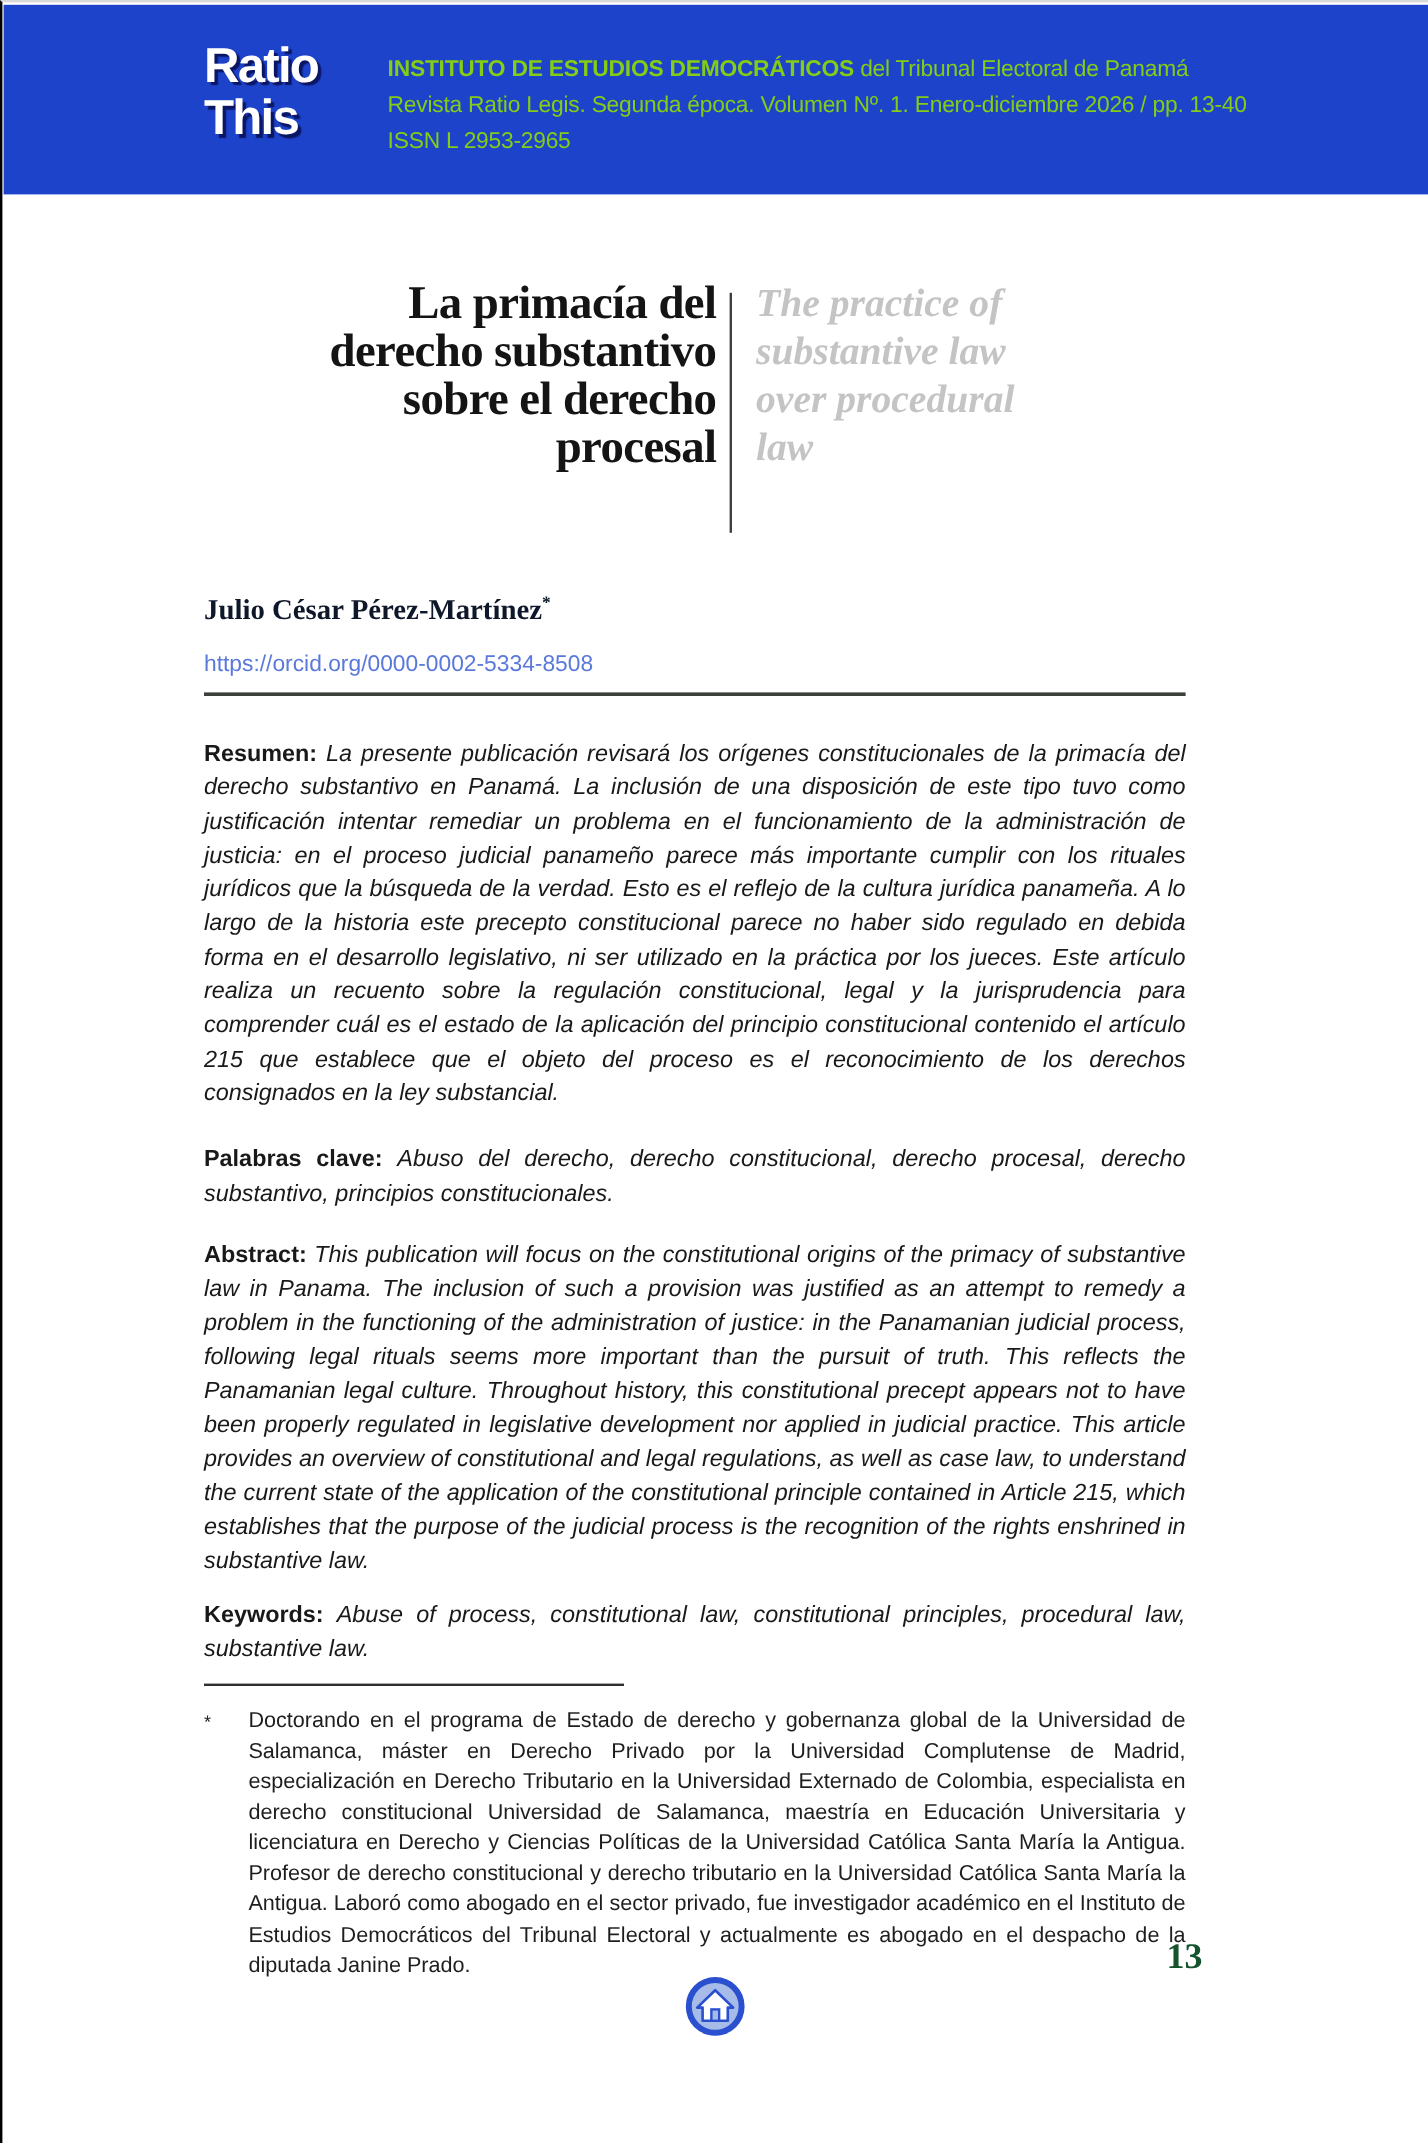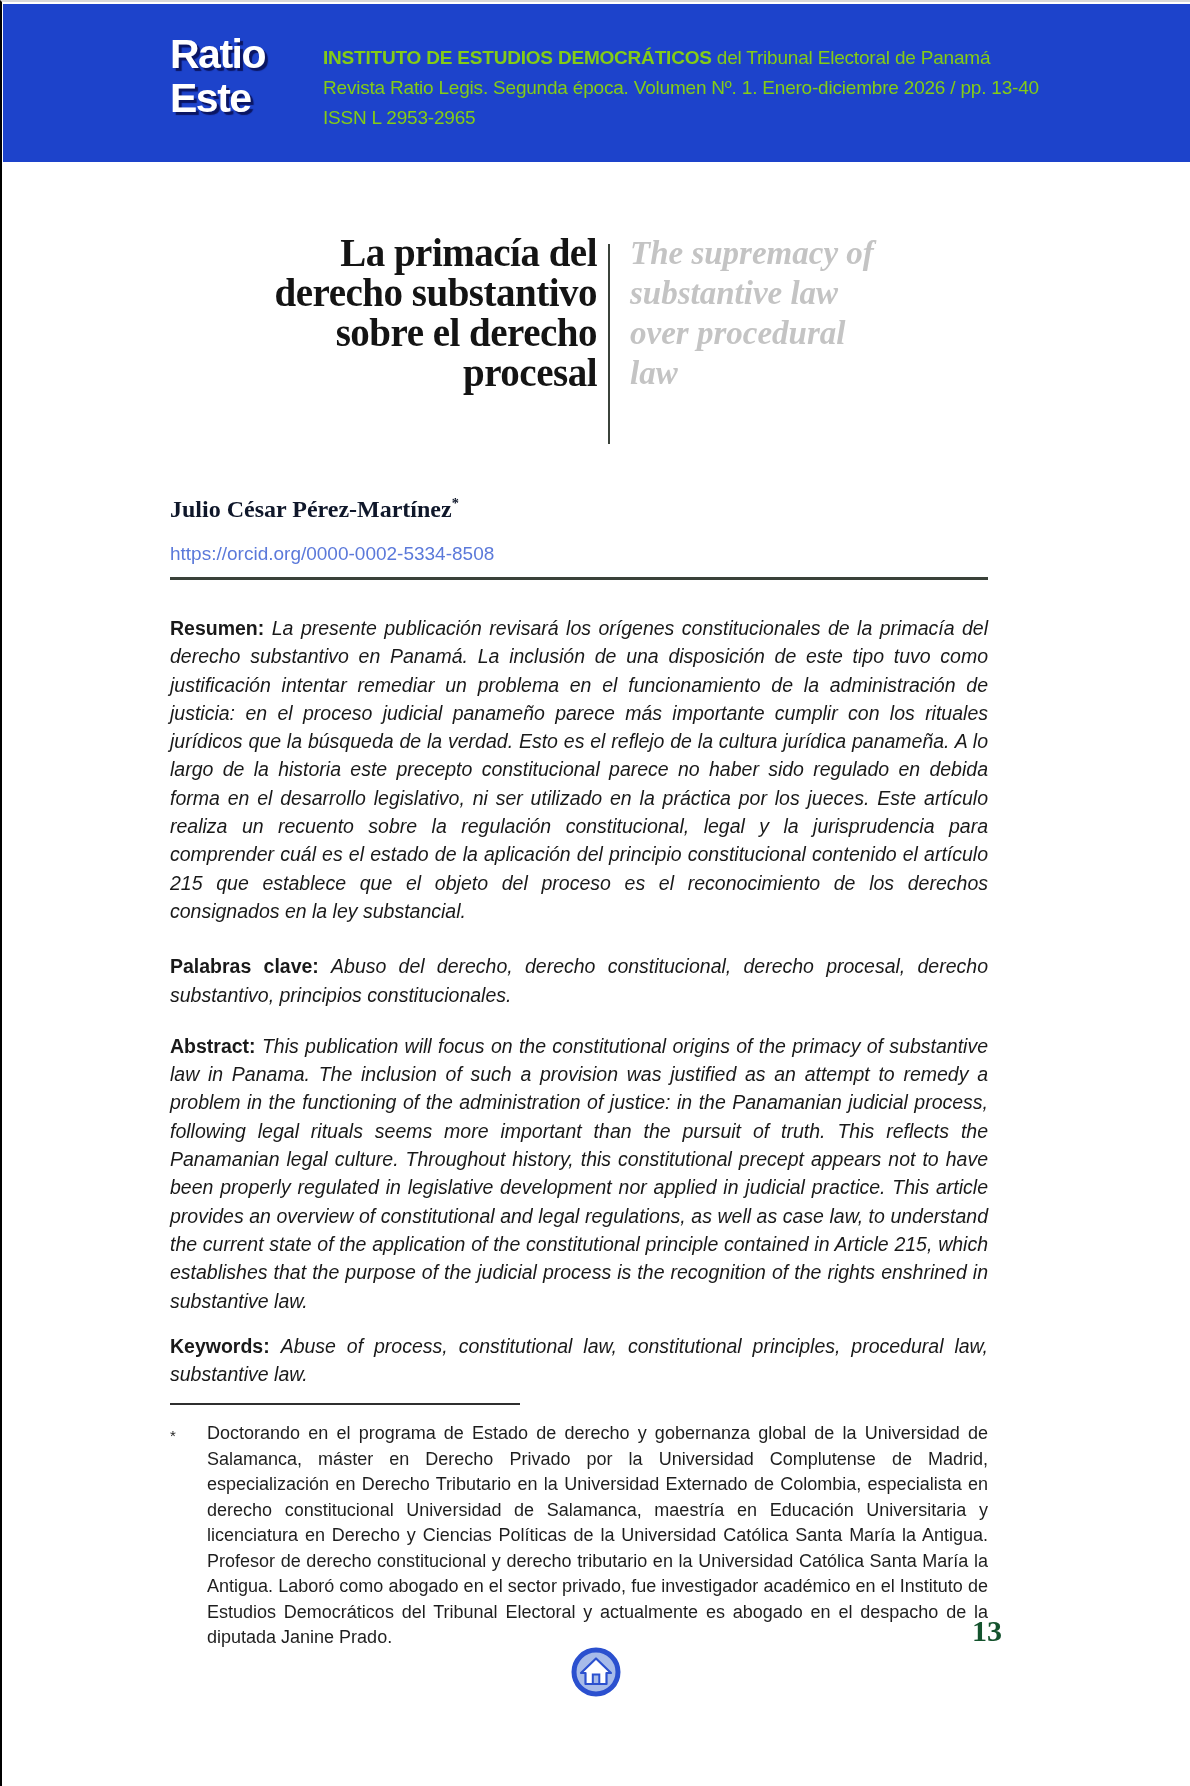--- a/index.html
+++ b/index.html
@@ -174,32 +174,32 @@
   }
 </style>
 </head>
 <body>
 
 <div class="page">
 
   <header class="band">
     <div class="logo">
       <div>Ratio</div>
-      <div>Este</div>
+      <div>This</div>
     </div>
     <div class="header-info">
       <div><span class="b">INSTITUTO DE ESTUDIOS DEMOCRÁTICOS</span><span> del Tribunal Electoral de Panamá</span></div>
       <div>Revista Ratio Legis. Segunda época. Volumen Nº. 1. Enero-diciembre 2026 / pp. 13-40</div>
       <div>ISSN L 2953-2965</div>
     </div>
   </header>
 
   <h1 class="title-es">La primacía del derecho substantivo sobre el derecho procesal</h1>
   <div class="title-divider"></div>
-  <h2 class="title-en">The supremacy of substantive law over procedural law</h2>
+  <h2 class="title-en">The practice of substantive law over procedural law</h2>
 
 
   <div class="author"><span>Julio César Pérez-Martínez</span><sup>*</sup></div>
 
   <a class="orcid" href="#">https://orcid.org/0000-0002-5334-8508</a>
 
   <div class="author-rule"></div>
 
   <main class="body-copy">
     <p><span class="para-label">Resumen:</span> <span class="para-text">La presente publicación revisará los orígenes constitucionales de la primacía del derecho substantivo en Panamá. La inclusión de una disposición de este tipo tuvo como justificación intentar remediar un problema en el funcionamiento de la administración de justicia: en el proceso judicial panameño parece más importante cumplir con los rituales jurídicos que la búsqueda de la verdad. Esto es el reflejo de la cultura jurídica panameña. A lo largo de la historia este precepto constitucional parece no haber sido regulado en debida forma en el desarrollo legislativo, ni ser utilizado en la práctica por los jueces. Este artículo realiza un recuento sobre la regulación constitucional, legal y la jurisprudencia para comprender cuál es el estado de la aplicación del principio constitucional contenido el artículo 215 que establece que el objeto del proceso es el reconocimiento de los derechos consignados en la ley substancial.</span></p>

